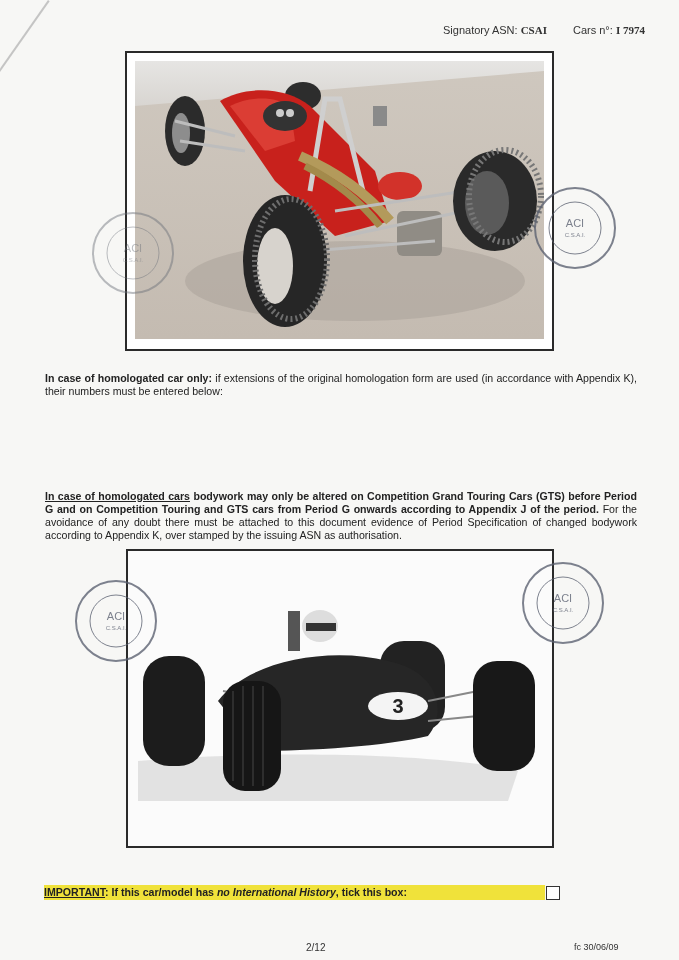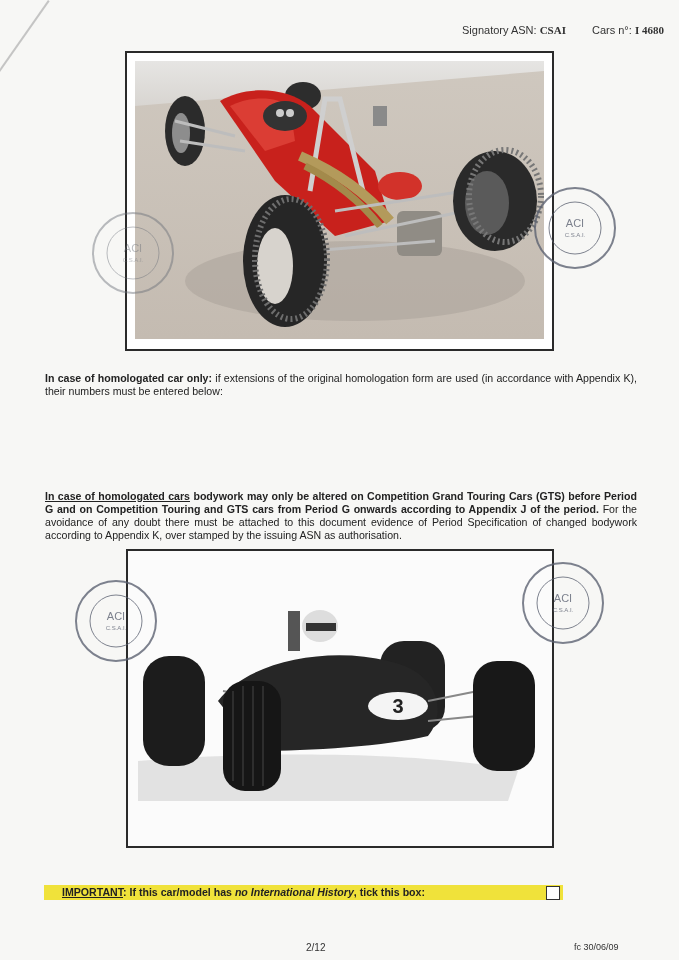--- a/index.html
+++ b/index.html
@@ -8,21 +8,21 @@
     background: #f7f7f5;
     font-family: "Liberation Sans", sans-serif;
     color: #222;
   }
   .page-edge {
     position: absolute; left: -10px; top: 0; width: 2px; height: 130px;
     background: #9a9a9a; transform: rotate(35deg); transform-origin: top left;
     left: 48px; opacity: .55;
   }
   .header {
-    position: absolute; top: 24px; left: 462px; font-size: 11px; color: #333;
+    position: absolute; top: 24px; left: 443px; font-size: 11px; color: #333;
     display: flex; gap: 26px; white-space: nowrap;
   }
   .header b { font-family: "Liberation Serif", serif; font-weight: bold; }
   .photo-box {
     position: absolute; border: 2px solid #2a2a2a; background: #fff;
   }
   #photo1 { left: 125px; top: 51px; width: 425px; height: 296px; }
   #photo2 { left: 126px; top: 549px; width: 424px; height: 295px; background: #fbfbfb; }
   .photo-inner { position: absolute; overflow: hidden; }
   #photo1 .photo-inner { left: 8px; top: 8px; right: 8px; bottom: 10px; }
@@ -35,21 +35,21 @@
   #para1 { top: 372px; }
   #para2 { top: 490px; }
   .para .u { text-decoration: underline; font-weight: bold; }
   .para b { font-weight: bold; }
   .stamp {
     position: absolute; width: 86px; height: 86px; opacity: .78;
   }
   .important {
     position: absolute; left: 44px; top: 885px; width: 501px; height: 15px;
     background: #f0e23a; font-size: 10.6px; font-weight: bold; line-height: 15px;
-    padding-left: 18px; color: #222; white-space: nowrap;
+    padding-left: 0; color: #222; white-space: nowrap;
   }
   .important .u { text-decoration: underline; }
   .important i { font-style: italic; }
   .checkbox {
     position: absolute; left: 546px; top: 886px; width: 12px; height: 12px;
     border: 1.5px solid #333; background: #fff; cursor: pointer;
   }
   .footer-page { position: absolute; top: 942px; left: 306px; font-size: 10px; color: #333; }
   .footer-rev { position: absolute; top: 942px; left: 574px; font-size: 9px; color: #333; }
 </style>
@@ -58,21 +58,21 @@
 
 <div class="page-edge"></div>
 
 <div class="header">
   <span>
     <span>Signatory ASN:</span>
     <b>CSAI</b>
   </span>
   <span>
     <span>Cars n°:</span>
-    <b>I 4680</b>
+    <b>I 7974</b>
   </span>
 </div>
 
 <div class="photo-box" id="photo1">
   <div class="photo-inner">
     <svg width="409" height="278" viewBox="0 0 409 278">
       <defs>
         <linearGradient id="wall" x1="0" y1="0" x2="0" y2="1">
           <stop offset="0" stop-color="#e6e5e3"></stop>
             <stop offset="1" stop-color="#d8d5d1"></stop>

